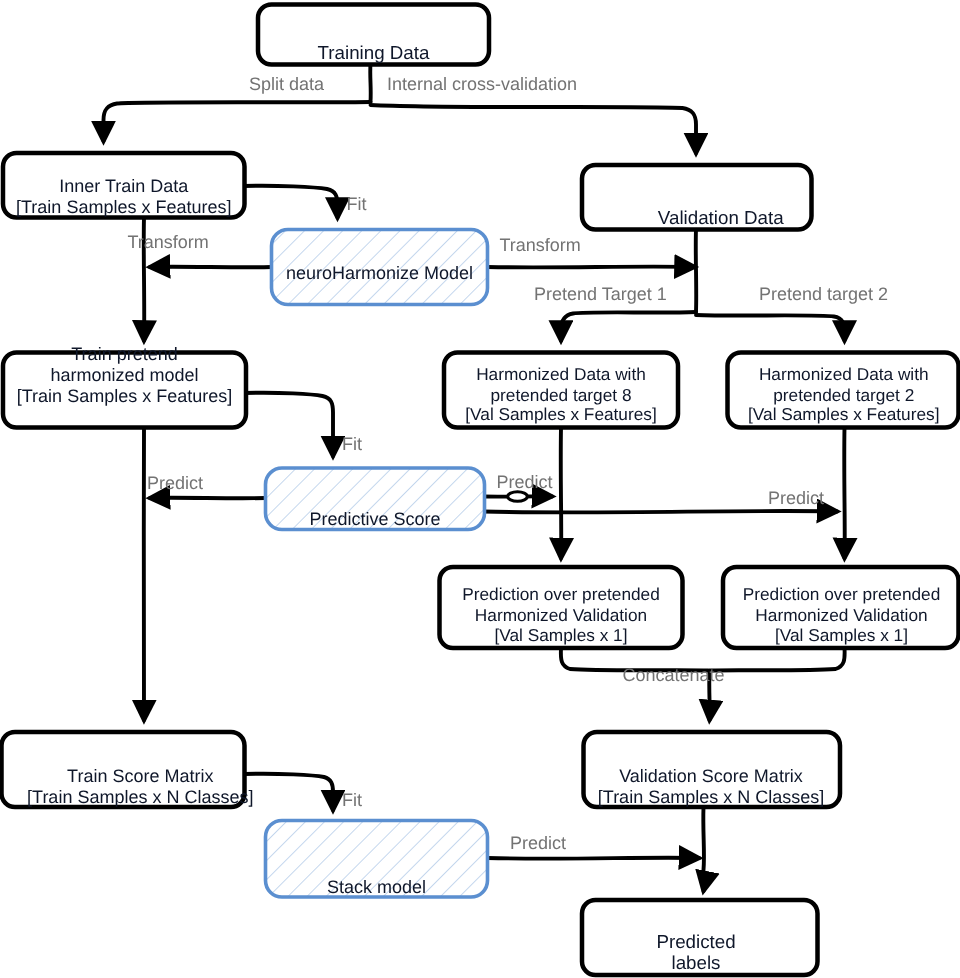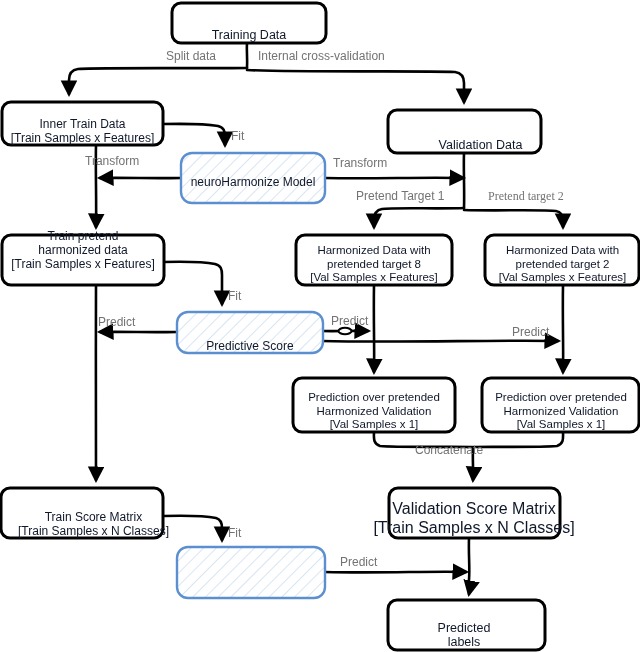--- a/index.html
+++ b/index.html
@@ -124,21 +124,21 @@
   <div class="node" style="left:388px;top:110px;width:153px;height:43px;font-size:12.5px;margin-left:16px;">
     <span class="ln">Validation Data</span>
   </div>
 
   <div class="node" style="left:181px;top:153px;width:144px;height:36px;font-size:12px;">
     <span class="ln">neuroHarmonize Model</span>
   </div>
 
   <div class="node" style="left:0px;top:235px;width:166px;height:36px;font-size:12px;">
     <span class="ln">Train pretend</span>
-    <span class="ln">harmonized data</span>
+    <span class="ln">harmonized model</span>
     <span class="ln">[Train Samples x Features]</span>
   </div>
 
   <div class="node" style="left:296px;top:235px;width:156px;height:50px;font-size:11.5px;">
     <span class="ln">Harmonized Data with</span>
     <span class="ln">pretended target 8</span>
     <span class="ln">[Val Samples x Features]</span>
   </div>
 
   <div class="node" style="left:485px;top:235px;width:155px;height:50px;font-size:11.5px;">
@@ -161,44 +161,47 @@
     <span class="ln">Prediction over pretended</span>
     <span class="ln">Harmonized Validation</span>
     <span class="ln">[Val Samples x 1]</span>
   </div>
 
   <div class="node" style="left:-1px;top:488px;width:165px;height:50px;font-size:12px;padding-left:24px;">
     <span class="ln">Train Score Matrix</span>
     <span class="ln">[Train Samples x N Classes]</span>
   </div>
 
-  <div class="node" style="left:389px;top:488px;width:170px;height:50px;font-size:16px;">
+  <div class="node" style="left:389px;top:488px;width:170px;height:50px;font-size:12px;">
     <span class="ln">Validation Score Matrix</span>
     <span class="ln">[Train Samples x N Classes]</span>
   </div>
 
+  <div class="node" style="left:177px;top:547px;width:148px;height:51px;font-size:12px;">
+    <span class="ln">Stack model</span>
+  </div>
 
   <div class="node" style="left:388px;top:600px;width:152px;height:50px;font-size:12.5px;">
     <span class="ln">Predicted</span>
     <span class="ln">labels</span>
   </div>
 
   <div class="edge-label" style="left:166px;top:50px;font-size:12px;">Split data</div>
 
   <div class="edge-label" style="left:258px;top:50px;font-size:12px;">Internal cross-validation</div>
 
   <div class="edge-label" style="left:231px;top:130px;font-size:12px;">Fit</div>
 
   <div class="edge-label" style="left:85px;top:155px;font-size:12px;">Transform</div>
 
   <div class="edge-label" style="left:333px;top:157px;font-size:12px;">Transform</div>
 
   <div class="edge-label" style="left:356px;top:190px;font-size:12px;">Pretend Target 1</div>
 
-  <div class="edge-label" style="left:488px;top:190px;font-size:12px;font-family:Liberation Serif, serif;">Pretend target 2</div>
+  <div class="edge-label" style="left:506px;top:190px;font-size:12px;">Pretend target 2</div>
 
   <div class="edge-label" style="left:228px;top:290px;font-size:12px;">Fit</div>
 
   <div class="edge-label" style="left:98px;top:316px;font-size:12px;">Predict</div>
 
   <div class="edge-label" style="left:331px;top:315px;font-size:12px;">Predict</div>
 
   <div class="edge-label" style="left:512px;top:326px;font-size:12px;">Predict</div>
 
   <div class="edge-label" style="left:415px;top:444px;font-size:12px;">Concatenate</div>

